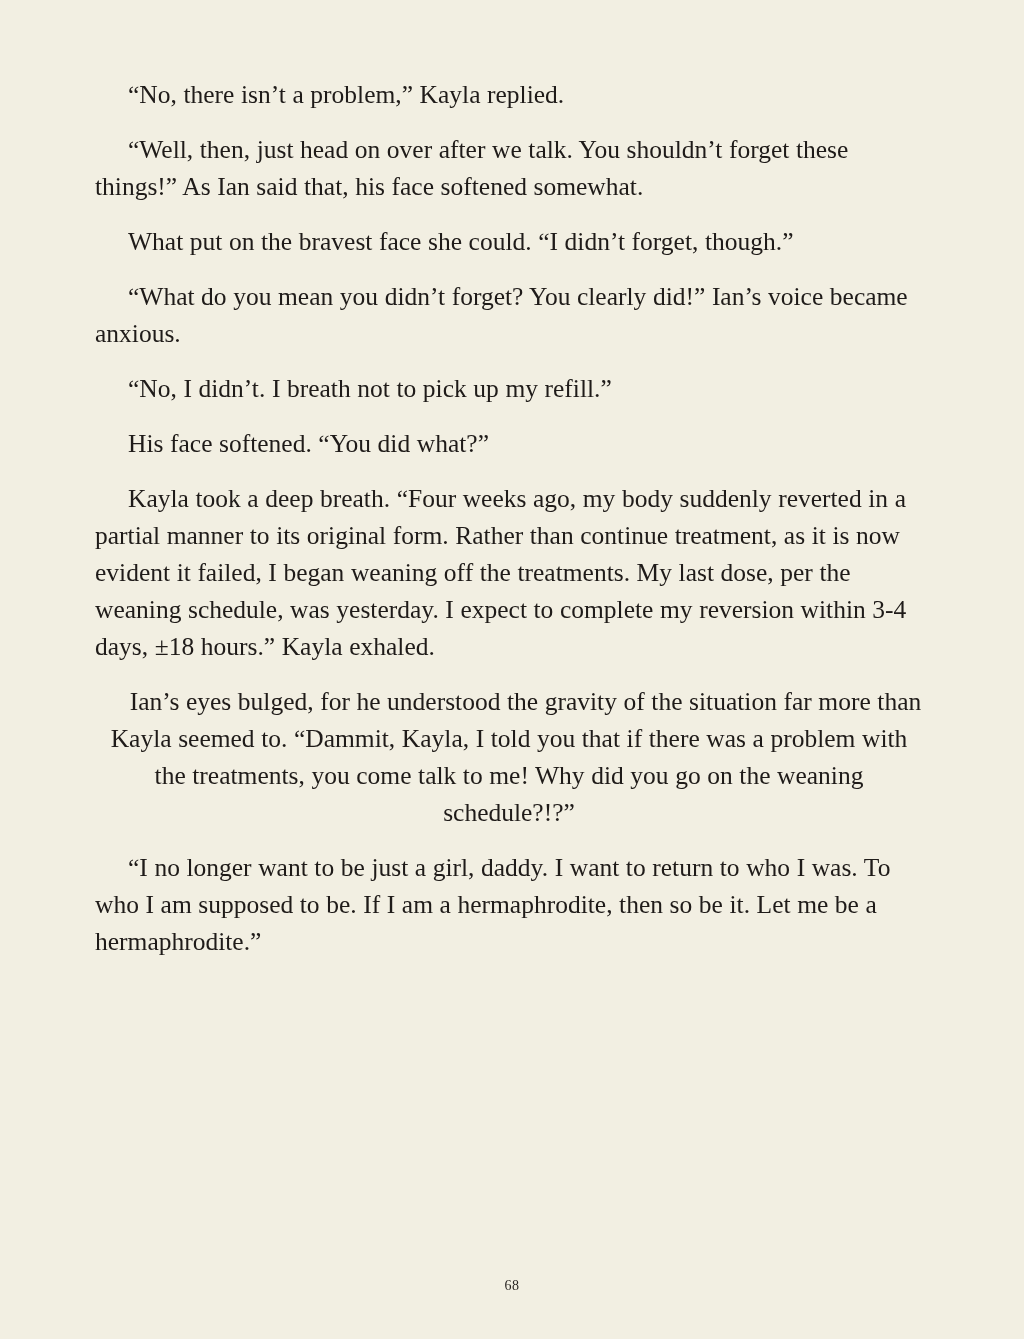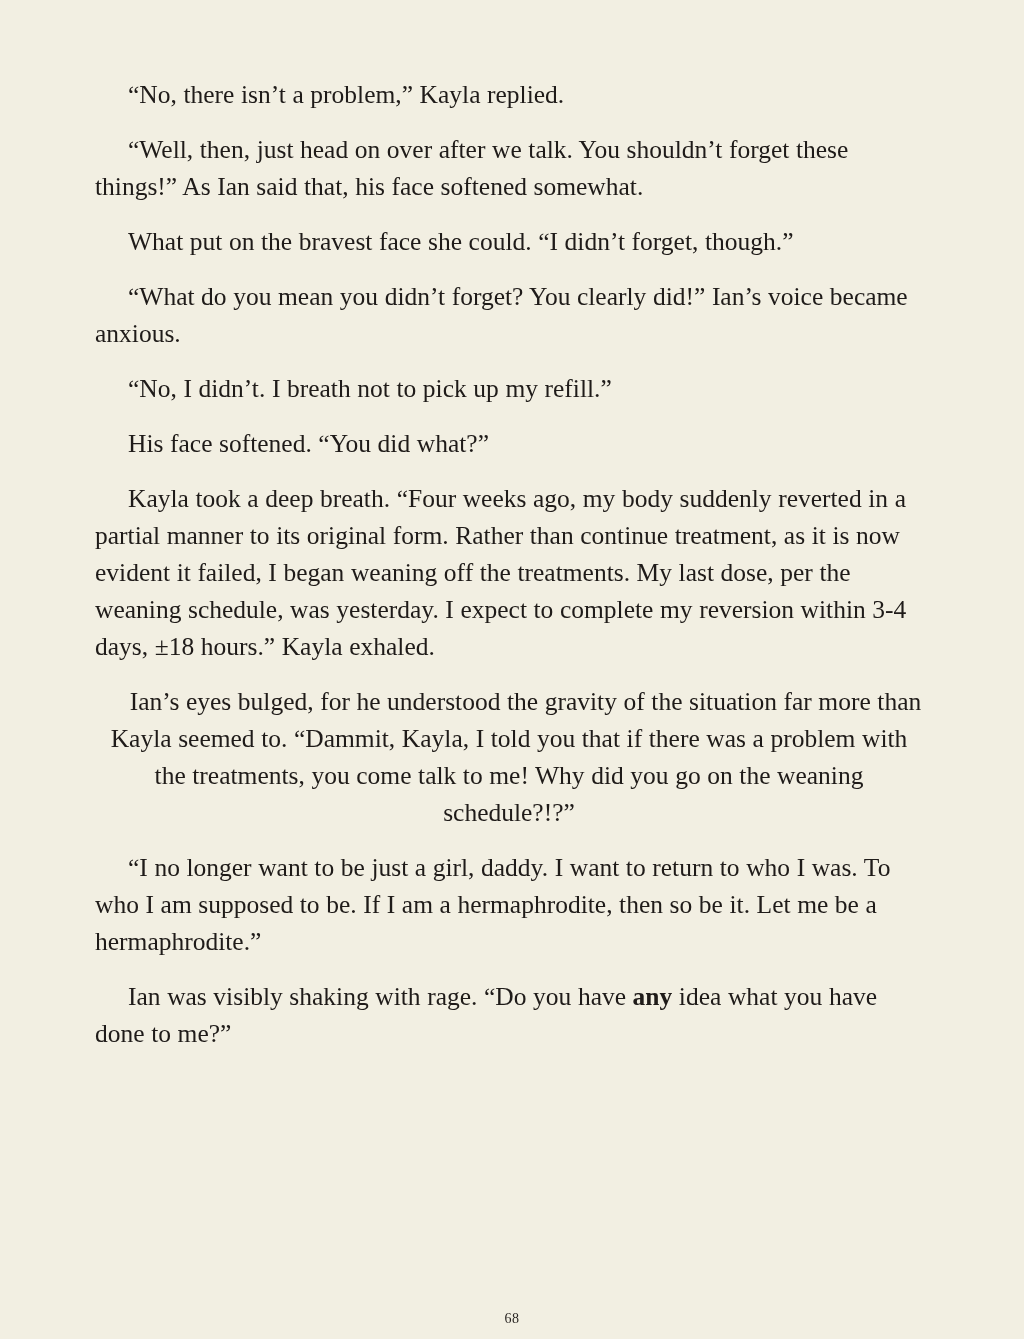--- a/index.html
+++ b/index.html
@@ -86,21 +86,20 @@
   .folio {
     position: absolute;
     left: 0;
     right: 0;
     top: 1277px;
     text-align: center;
     font-size: 14px;
     line-height: 18px;
     color: #2a2623;
     letter-spacing: 0.5px;
-    margin-top: 33px;
   }
 </style>
 </head>
 <body>
 
 <div class="page">
 
   <div class="text-column">
 
     <p class="para">“No, there isn’t a problem,” Kayla replied.</p>
@@ -116,19 +115,18 @@
     <p class="para">His face softened. “You did what?”</p>
 
     <p class="para">Kayla took a deep breath. “Four weeks ago, my body suddenly reverted in a partial manner to its original form. Rather than continue treatment, as it is now evident it failed, I began weaning off the treatments. My last dose, per the weaning schedule, was yesterday. I expect to complete my reversion within 3-4 days, ±18 hours.” Kayla exhaled.</p>
 
     <p class="para scene-break">Ian’s eyes bulged, for he understood the gravity of the situation far more than Kayla seemed to. “Dammit, Kayla, I told you that if there was a problem with the treatments, you come talk to me! Why did you go on the weaning schedule?!?”</p>
 
 
 
     <p class="para">“I no longer want to be just a girl, daddy. I want to return to who I was. To who I am supposed to be. If I am a hermaphrodite, then so be it. Let me be a hermaphrodite.”</p>
 
-    <p class="para"><span>Ian was visibly shaking with rage. “Do you have </span><b class="emph">any</b><span> idea what you have done to me?”</span></p>
 
   </div>
 
   <div class="folio">68</div>
 
 </div>
 
 </body></html>

